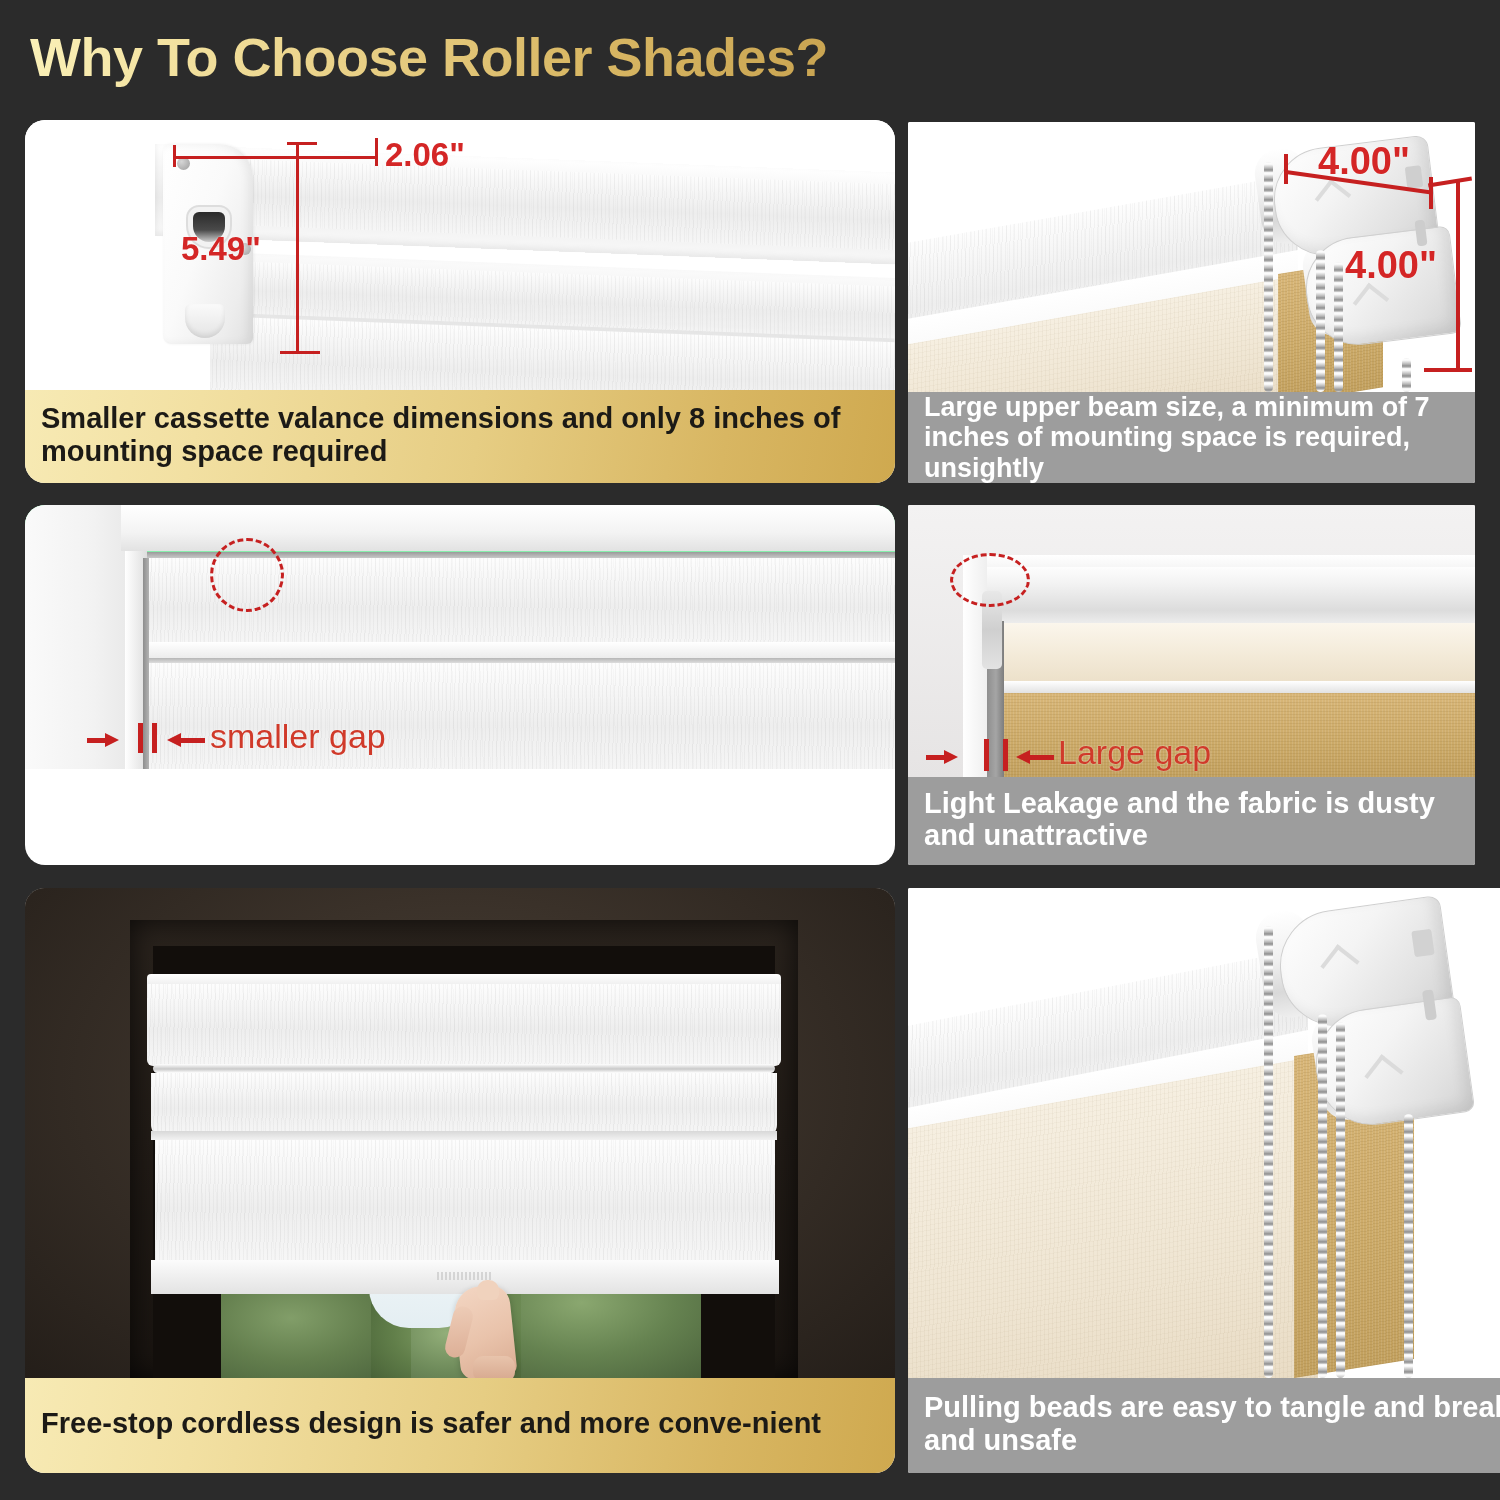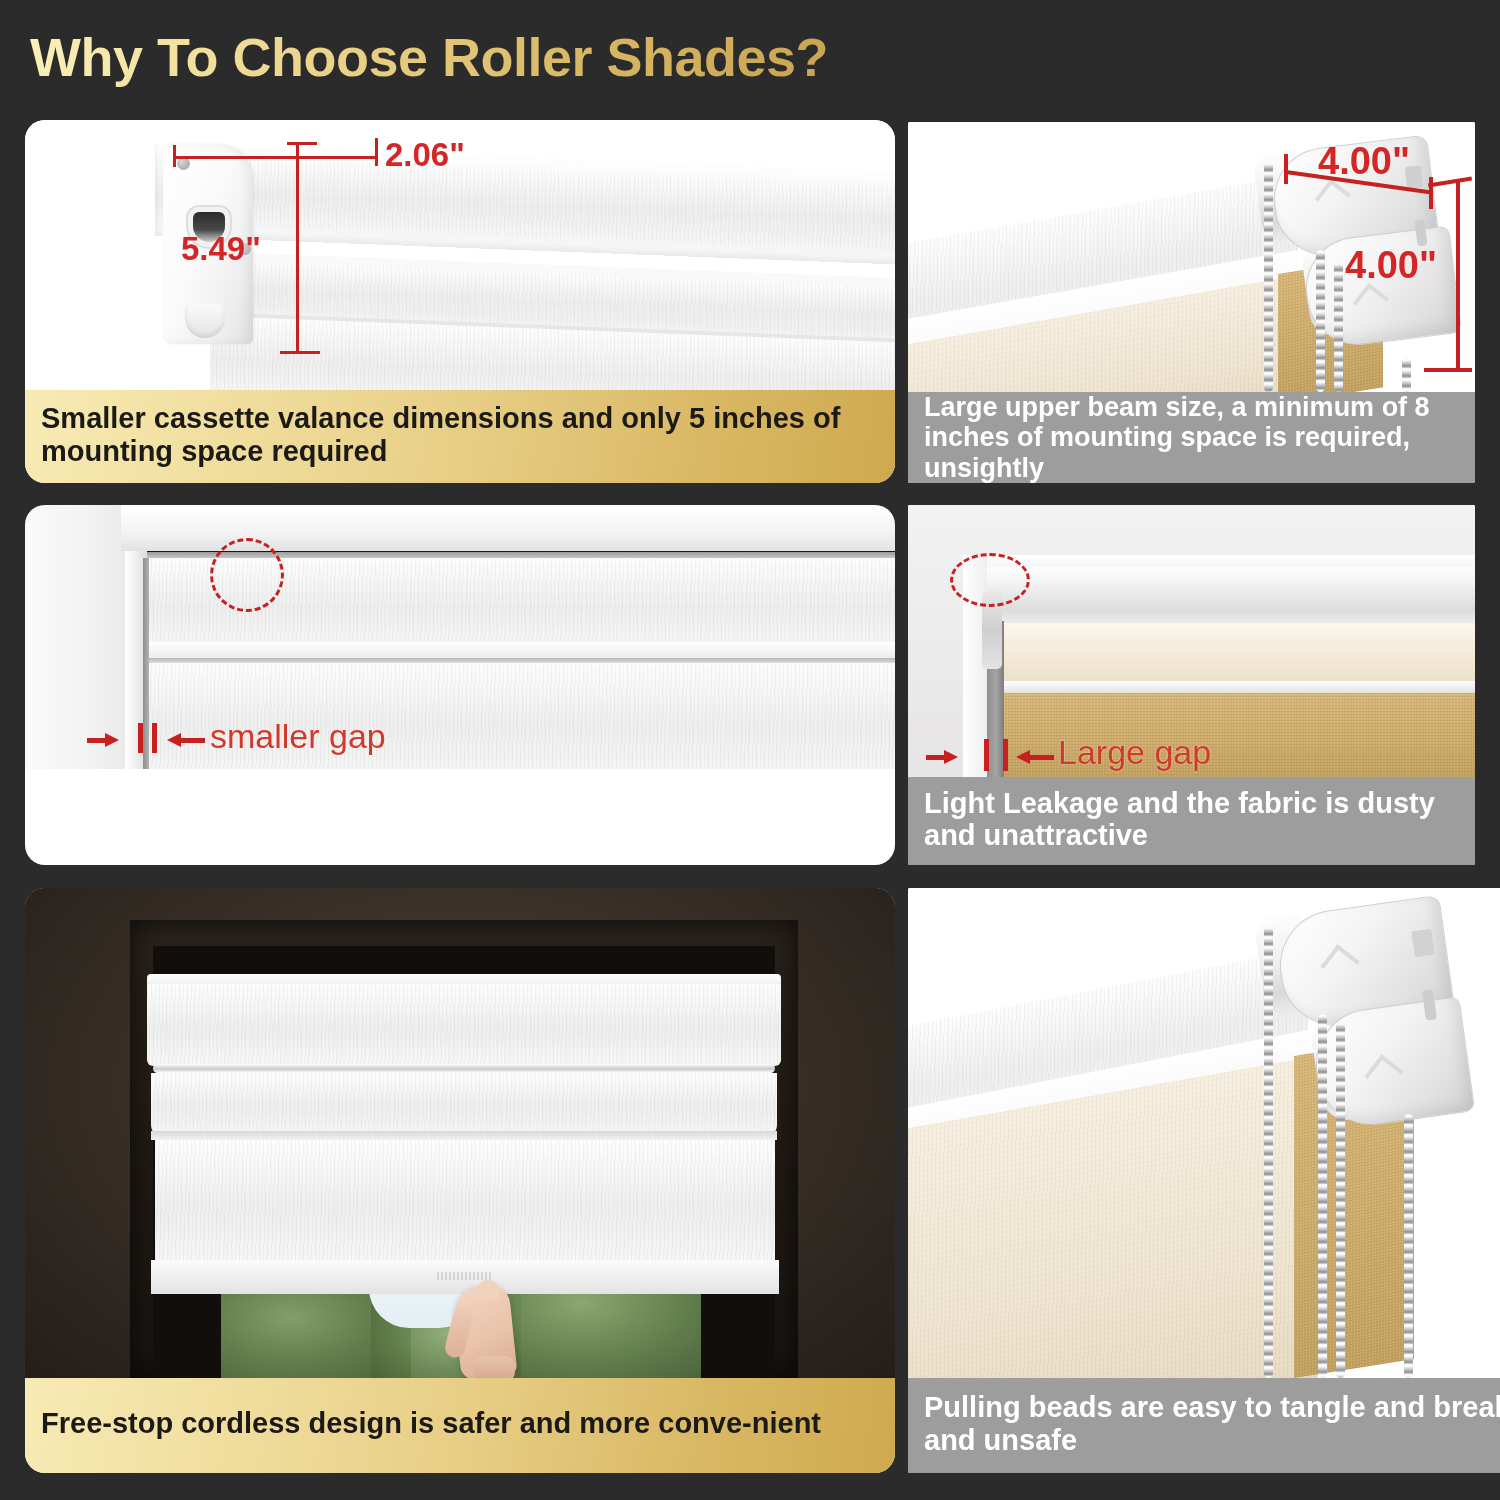--- a/index.html
+++ b/index.html
@@ -152,21 +152,21 @@
       <div class="tick" style="left:350px; top:18px; width:3px; height:28px;"></div>
       <div class="dimtxt" style="left:360px; top:16px; font-size:33px;">2.06"</div>
 
       <div class="dimline" style="left:271px; top:22px; width:3px; height:212px;"></div>
       <div class="tick" style="left:262px; top:22px; width:30px; height:3px;"></div>
       <div class="tick" style="left:255px; top:231px; width:40px; height:3px;"></div>
       <div class="dimtxt" style="left:156px; top:110px; font-size:33px;">5.49"</div>
     </div>
 
     <div class="cap gold" style="height:93px; font-size:29px;">
-      <span>Smaller cassette valance dimensions and only 5 inches of mounting space required</span>
+      <span>Smaller cassette valance dimensions and only 8 inches of mounting space required</span>
     </div>
   </div>
 
   <div class="panel square" style="left:908px; top:122px; width:567px; height:361px;">
     <div class="photo" style="height:270px; background:#ffffff;">
 
       <div class="fabric-white" style="position:absolute; left:-10px; top:52px; width:400px; height:120px;
                   transform:skewY(-10deg); transform-origin:right top;"></div>
       <div style="position:absolute; left:-10px; top:128px; width:400px; height:26px;
                   transform:skewY(-10deg); transform-origin:right top;
@@ -199,26 +199,26 @@
       <div class="tick" style="left:521px; top:55px; width:4px; height:32px;"></div>
       <div class="dimtxt" style="left:410px; top:18px; font-size:38px;">4.00"</div>
 
       <div class="dimline" style="left:548px; top:60px; width:4px; height:188px;"></div>
       <div class="tick" style="left:520px; top:58px; width:44px; height:4px; transform:rotate(-9deg);"></div>
       <div class="tick" style="left:516px; top:246px; width:48px; height:4px;"></div>
       <div class="dimtxt" style="left:437px; top:122px; font-size:38px;">4.00"</div>
     </div>
 
     <div class="cap gray" style="height:91px; font-size:27px; padding-bottom:6px;">
-      <span>Large upper beam size, a minimum of 8 inches of mounting space is required, unsightly</span>
+      <span>Large upper beam size, a minimum of 7 inches of mounting space is required, unsightly</span>
     </div>
   </div>
 
   <div class="panel rounded" style="left:25px; top:505px; width:870px; height:360px;">
-    <div class="photo" style="height:264px; background:#0f172a;">
+    <div class="photo" style="height:264px; background:#86efac;">
 
       <div style="position:absolute; left:0; top:0; width:115px; height:272px;
                   background:linear-gradient(90deg,#fafafa,#f2f2f2 60%,#e6e6e6);"></div>
       <div style="position:absolute; left:100px; top:0; width:22px; height:272px;
                   background:linear-gradient(90deg,#ffffff,#dedede);"></div>
       <div style="position:absolute; left:96px; top:0; width:775px; height:46px;
                   background:linear-gradient(180deg,#ffffff,#f3f3f3 60%,#e2e2e2);"></div>
 
       <div style="position:absolute; left:122px; top:47px; width:749px; height:6px;
                   background:linear-gradient(180deg,#9a9a9a,#c8c8c8);"></div>

